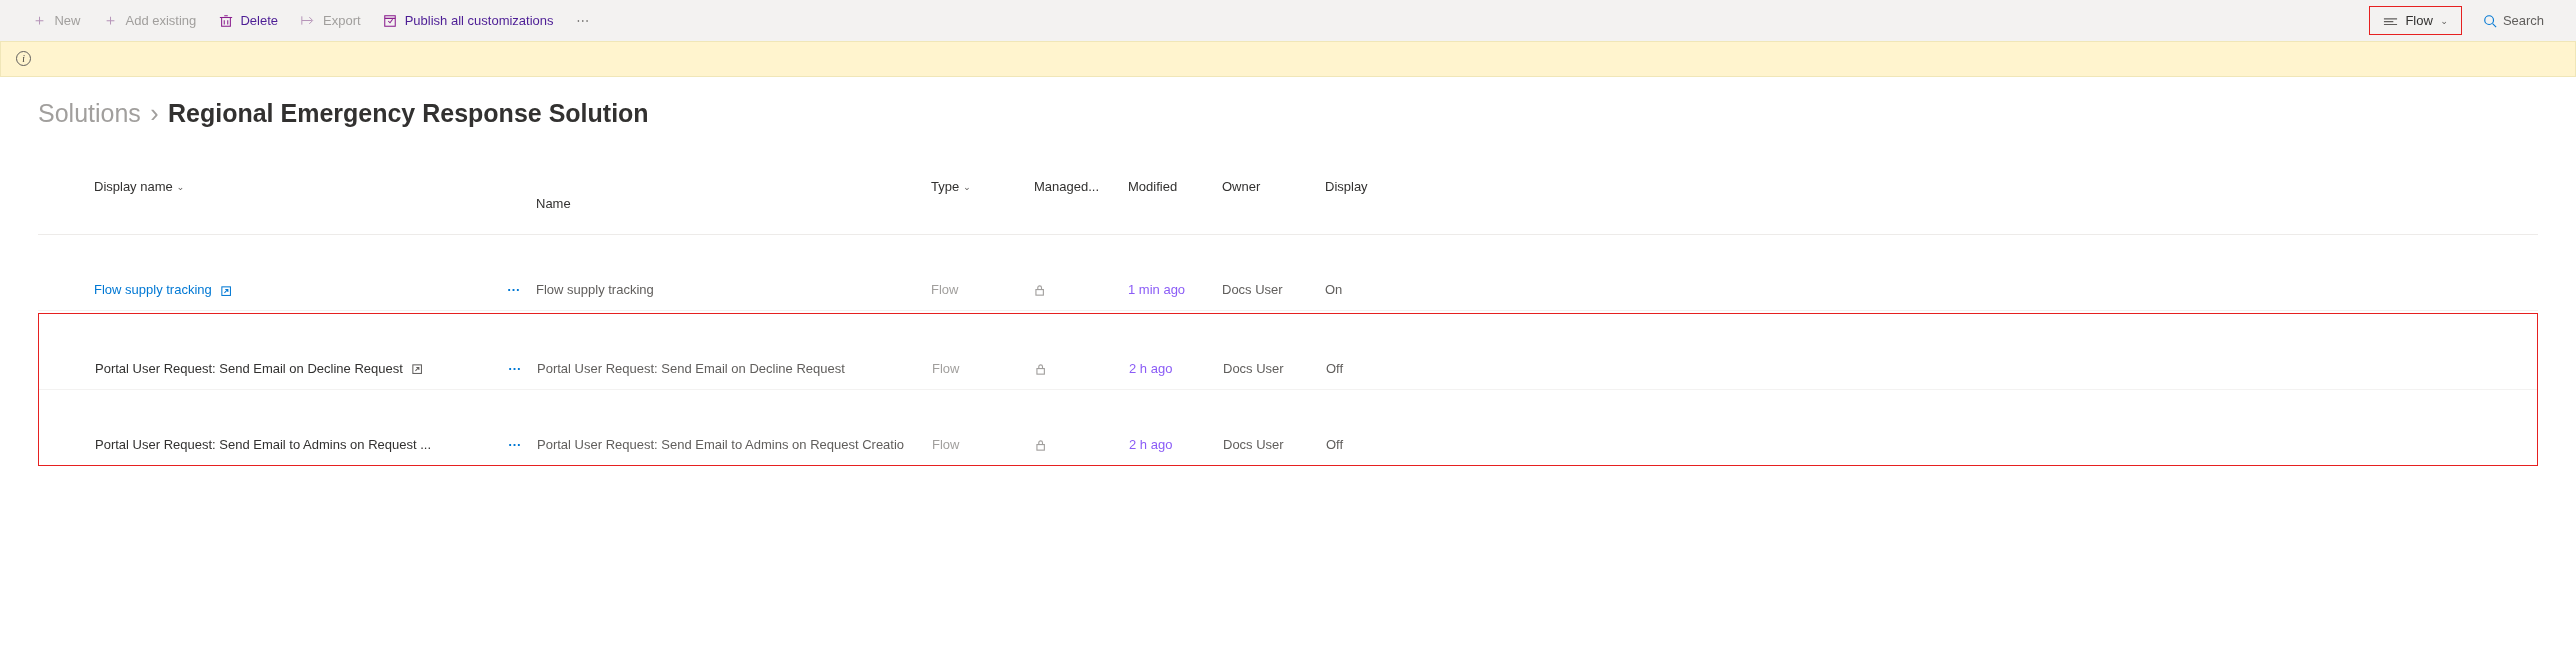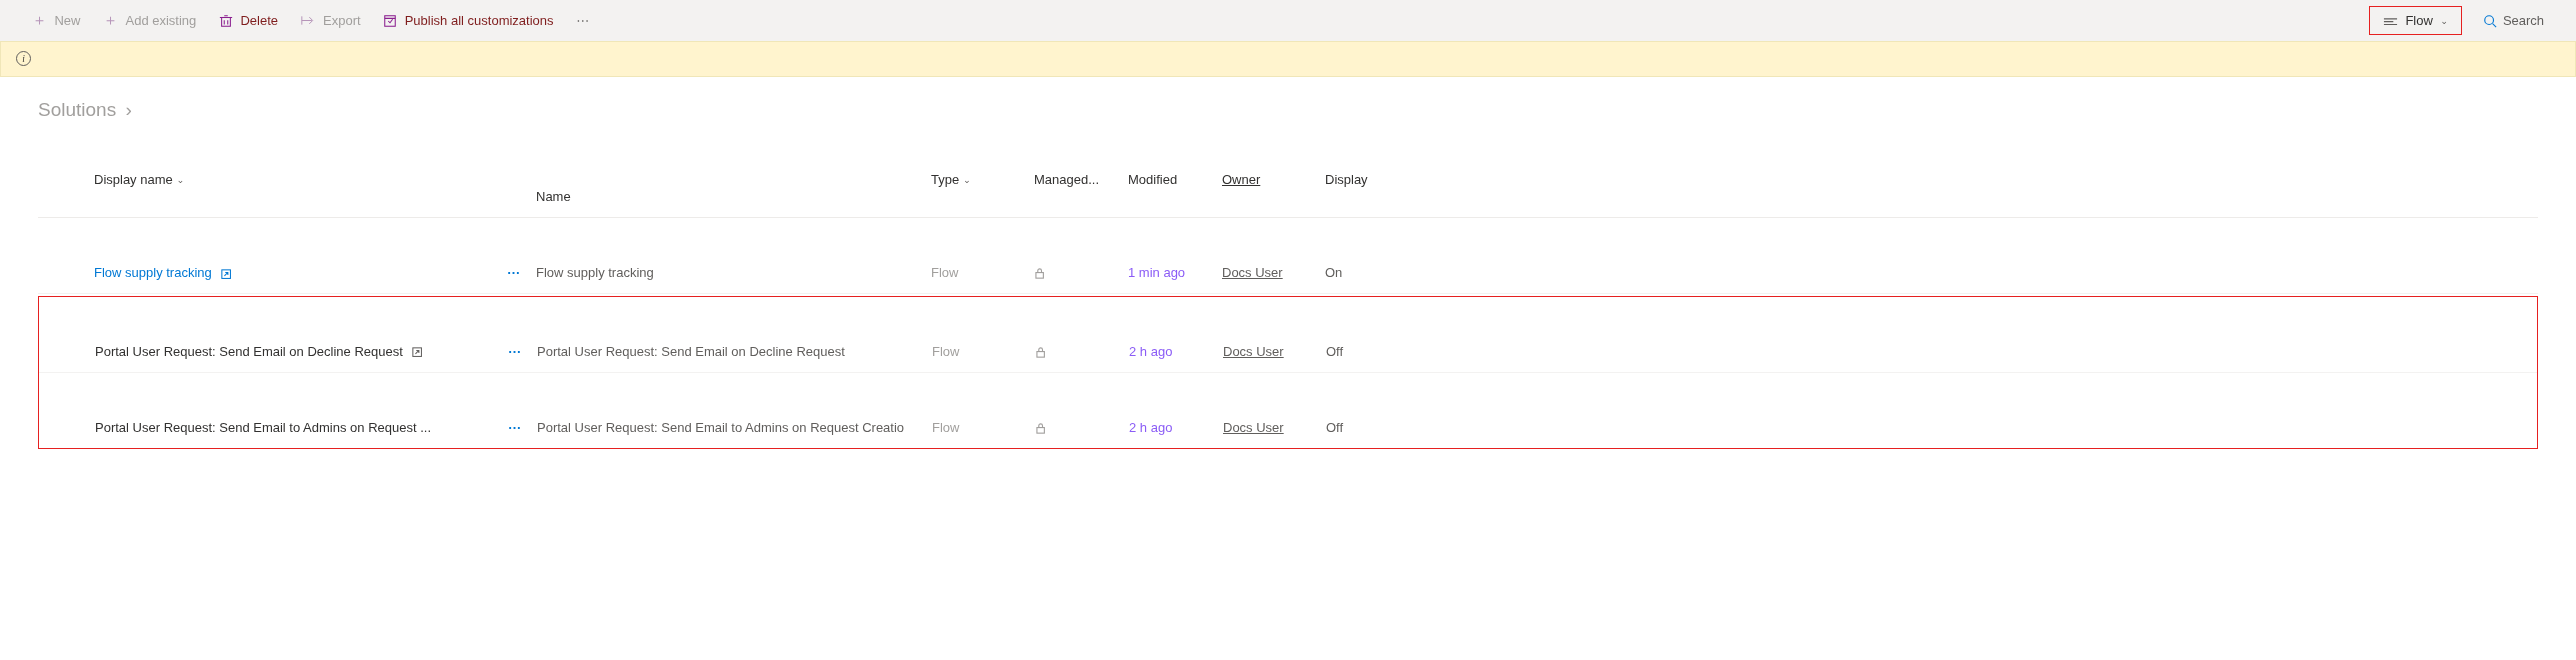--- a/index.html
+++ b/index.html
@@ -22,21 +22,21 @@
       align-items: center;
       gap: 3.8px;
     }
     .cmd-btn {
       display: flex;
       align-items: center;
       gap: 7.5px;
       padding: 5.6px 9.4px;
       cursor: pointer;
       font-size: 13px;
-      color: #7f1d1d;
+      color: #4c1d95;
       border: none;
       background: transparent;
     }
     .cmd-btn.disabled { color: #a19f9d; }
     .cmd-btn .icon { display: inline-flex; }
     .cmd-btn .plus-icon { color: #8a1f8f; font-size: 15px; font-weight: 300; }
     .cmd-btn.disabled .plus-icon { color: #b695b9; }
     .cmd-btn .delete-icon { color: #8a1f8f; }
     .cmd-btn .export-icon { color: #b695b9; }
     .cmd-btn .publish-icon { color: #8a1f8f; }
@@ -81,50 +81,50 @@
       justify-content: center;
       font-size: 9.4px;
       font-style: italic;
       font-family: Georgia, serif;
     }
     .breadcrumb {
       display: flex;
       align-items: center;
       gap: 9.4px;
       padding: 22.5px 38px 19px 38px;
-      font-size: 19px;
+      font-size: 25px;
       text-align: center;
     }
     .breadcrumb-link { color: #a19f9d; cursor: pointer; }
     .breadcrumb-sep { color: #a19f9d; }
     .breadcrumb-current { color: #323130; font-weight: 600; }
     .table-wrapper { padding: 0 38px; }
     .table-header {
       display: flex;
       align-items: center;
-      padding: 15px 0 13px 56px;
+      padding: 15px 0 23px 56px;
       border-bottom: 0.9px solid #edebe9;
       font-size: 13px;
       color: #323130;
       font-weight: 400;
     }
     .table-row {
       display: flex;
       align-items: flex-end;
       padding: 13px 0 13px 56px;
       border-bottom: 0.9px solid #f3f2f1;
       font-size: 13px;
     }
     .highlighted-group { border: 1.9px solid #e62020; margin: 1.9px 0; }
     .col-display { flex: 0 0 442px; display: flex; align-items: center; justify-content: space-between; padding-right: 9.4px; }
     .col-name { flex: 0 0 395px; color: #605e5c; margin-top: 34px; }
     .col-type { flex: 0 0 103px; color: #a19f9d; }
     .col-managed { flex: 0 0 94px; color: #a19f9d; }
     .col-modified { flex: 0 0 94px; color: #8b5cf6; }
-    .col-owner { flex: 0 0 103px; color: #605e5c; text-decoration: underline; }
+    .col-owner { flex: 0 0 103px; color: #605e5c; }
     .col-status { flex: 0 0 56px; color: #605e5c; }
     .th-label { color: #323130; cursor: pointer; display: flex; align-items: center; gap: 3.8px; }
     .th-label .chev { font-size: 9.4px; color: #605e5c; }
     .display-left { display: flex; align-items: center; gap: 9.4px; overflow: hidden; text-overflow: ellipsis; white-space: nowrap; max-width: 376px; }
     .row-actions { color: #0078d4; font-weight: bold; letter-spacing: 0.9px; cursor: pointer; padding: 0 5.6px; }
     .link-blue { color: #0078d4; cursor: pointer; }
     .open-icon { font-size: 11.3px; }
     .open-icon.blue { color: #0078d4; }
     .open-icon.gray { color: #605e5c; }
     .lock-icon { color: #605e5c; }
@@ -196,20 +196,21 @@
   </div>
 </div>
 
 <div class="info-banner">
   <span class="info-icon">i</span>
 </div>
 
 <div class="breadcrumb">
   <span class="breadcrumb-link">Solutions</span>
   <span class="breadcrumb-sep">›</span>
+  <span class="breadcrumb-current">Regional Emergency Response Solution</span>
 </div>
 
 <div class="table-wrapper">
   <div class="table-header">
     <div class="col-display">
       <span class="th-label">
           <span>Display name</span> 
           <span class="chev">⌄</span>
         </span>
     </div>

